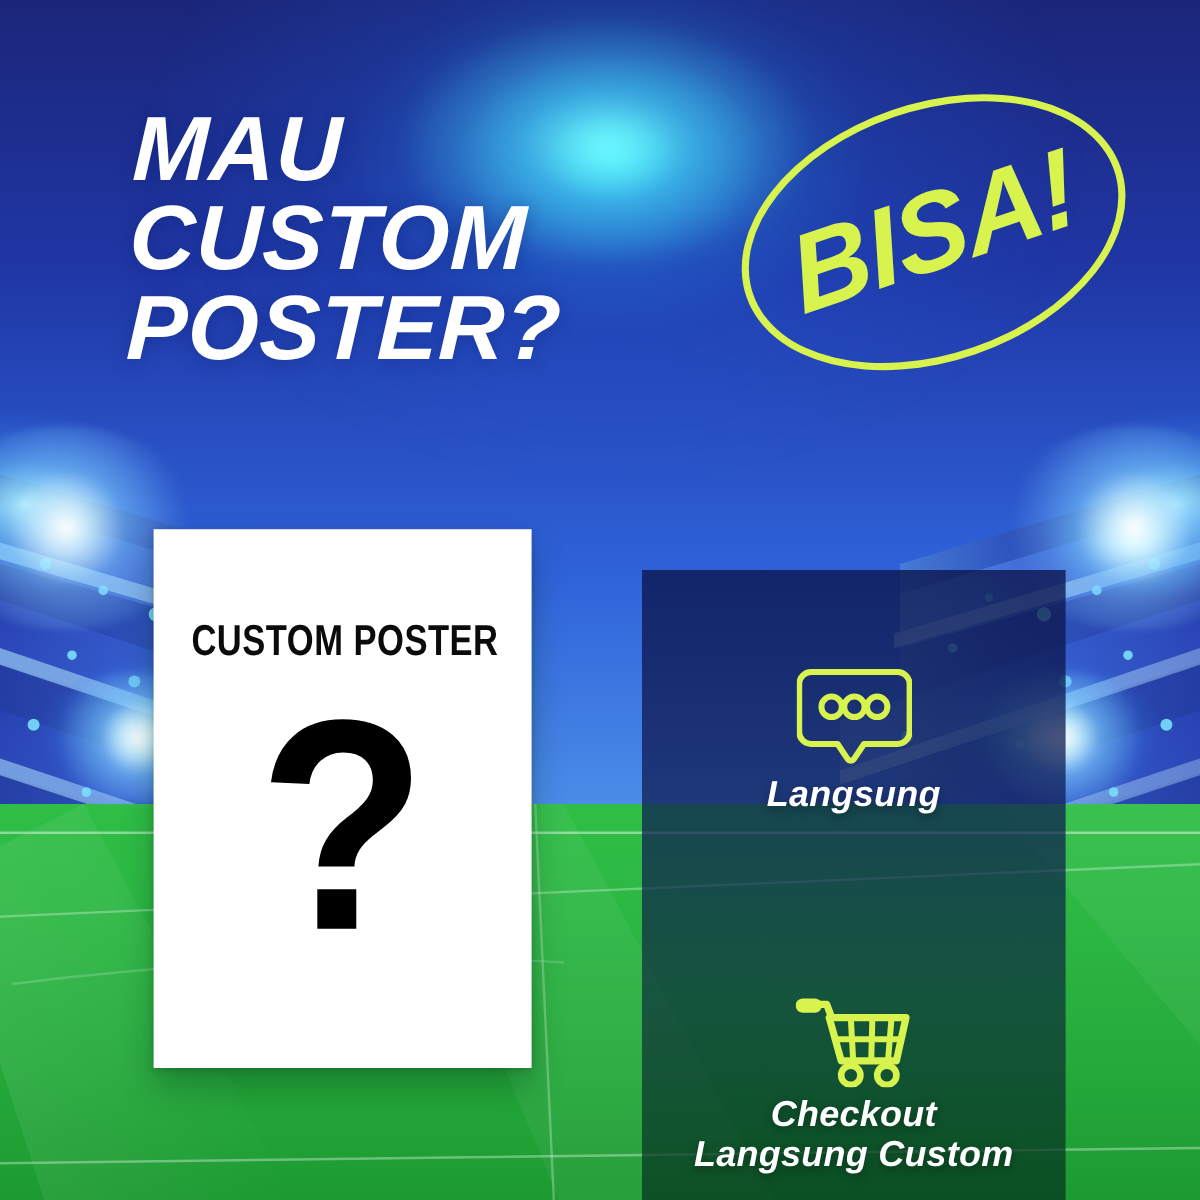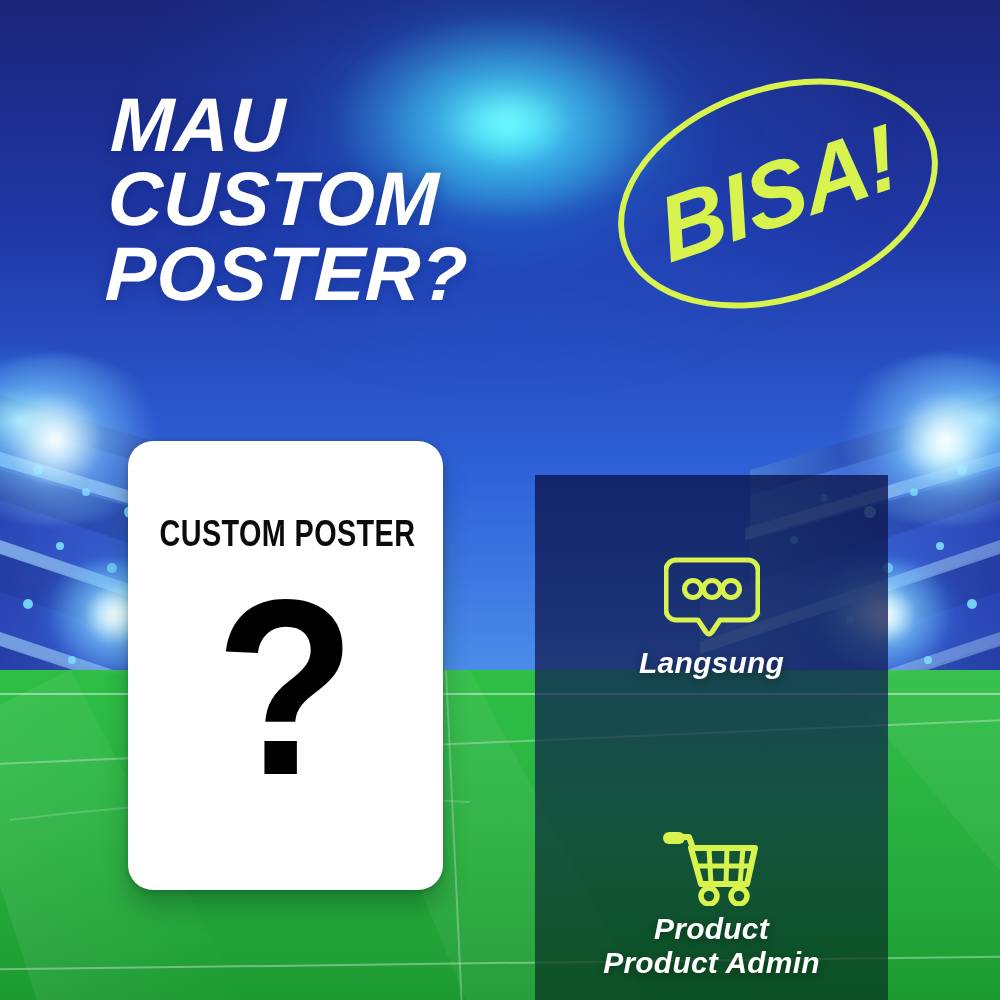--- a/index.html
+++ b/index.html
@@ -129,21 +129,20 @@
 
   
   .poster-card {
     position: absolute;
     left: 128px;
     top: 441px;
     width: 315px;
     height: 449px;
     background: #ffffff;
     box-shadow: 0 16px 26px rgba(0,40,20,0.30), 0 2px 6px rgba(0,0,0,0.18);
-    border-radius: 25px;
   }
   .poster-title {
     position: absolute;
     top: 72px;
     left: 0;
     width: 100%;
     text-align: center;
     color: #0b0b0b;
     font-weight: 900;
     font-size: 36px;
@@ -381,20 +380,20 @@
           <path d="M28 24 H92 L84 60 H38 Z" stroke="#D8F24E" stroke-width="6" stroke-linejoin="round"></path>
           <path d="M32 42 H88" stroke="#D8F24E" stroke-width="5"></path>
           <path d="M46 24 L48 60" stroke="#D8F24E" stroke-width="5"></path>
           <path d="M64 24 L63 60" stroke="#D8F24E" stroke-width="5"></path>
           <path d="M80 24 L77 60" stroke="#D8F24E" stroke-width="5"></path>
           <circle cx="46" cy="72" r="8" stroke="#D8F24E" stroke-width="5.5"></circle>
           <circle cx="76" cy="72" r="8" stroke="#D8F24E" stroke-width="5.5"></circle>
         </svg>
       </span>
       <span class="action-label">
-        <span class="ln">Product</span>
-        <span class="ln">Product Admin</span>
+        <span class="ln">Checkout</span>
+        <span class="ln">Langsung Custom</span>
       </span>
     </div>
 
   </div>
 
 </div>
 
 </body></html>

